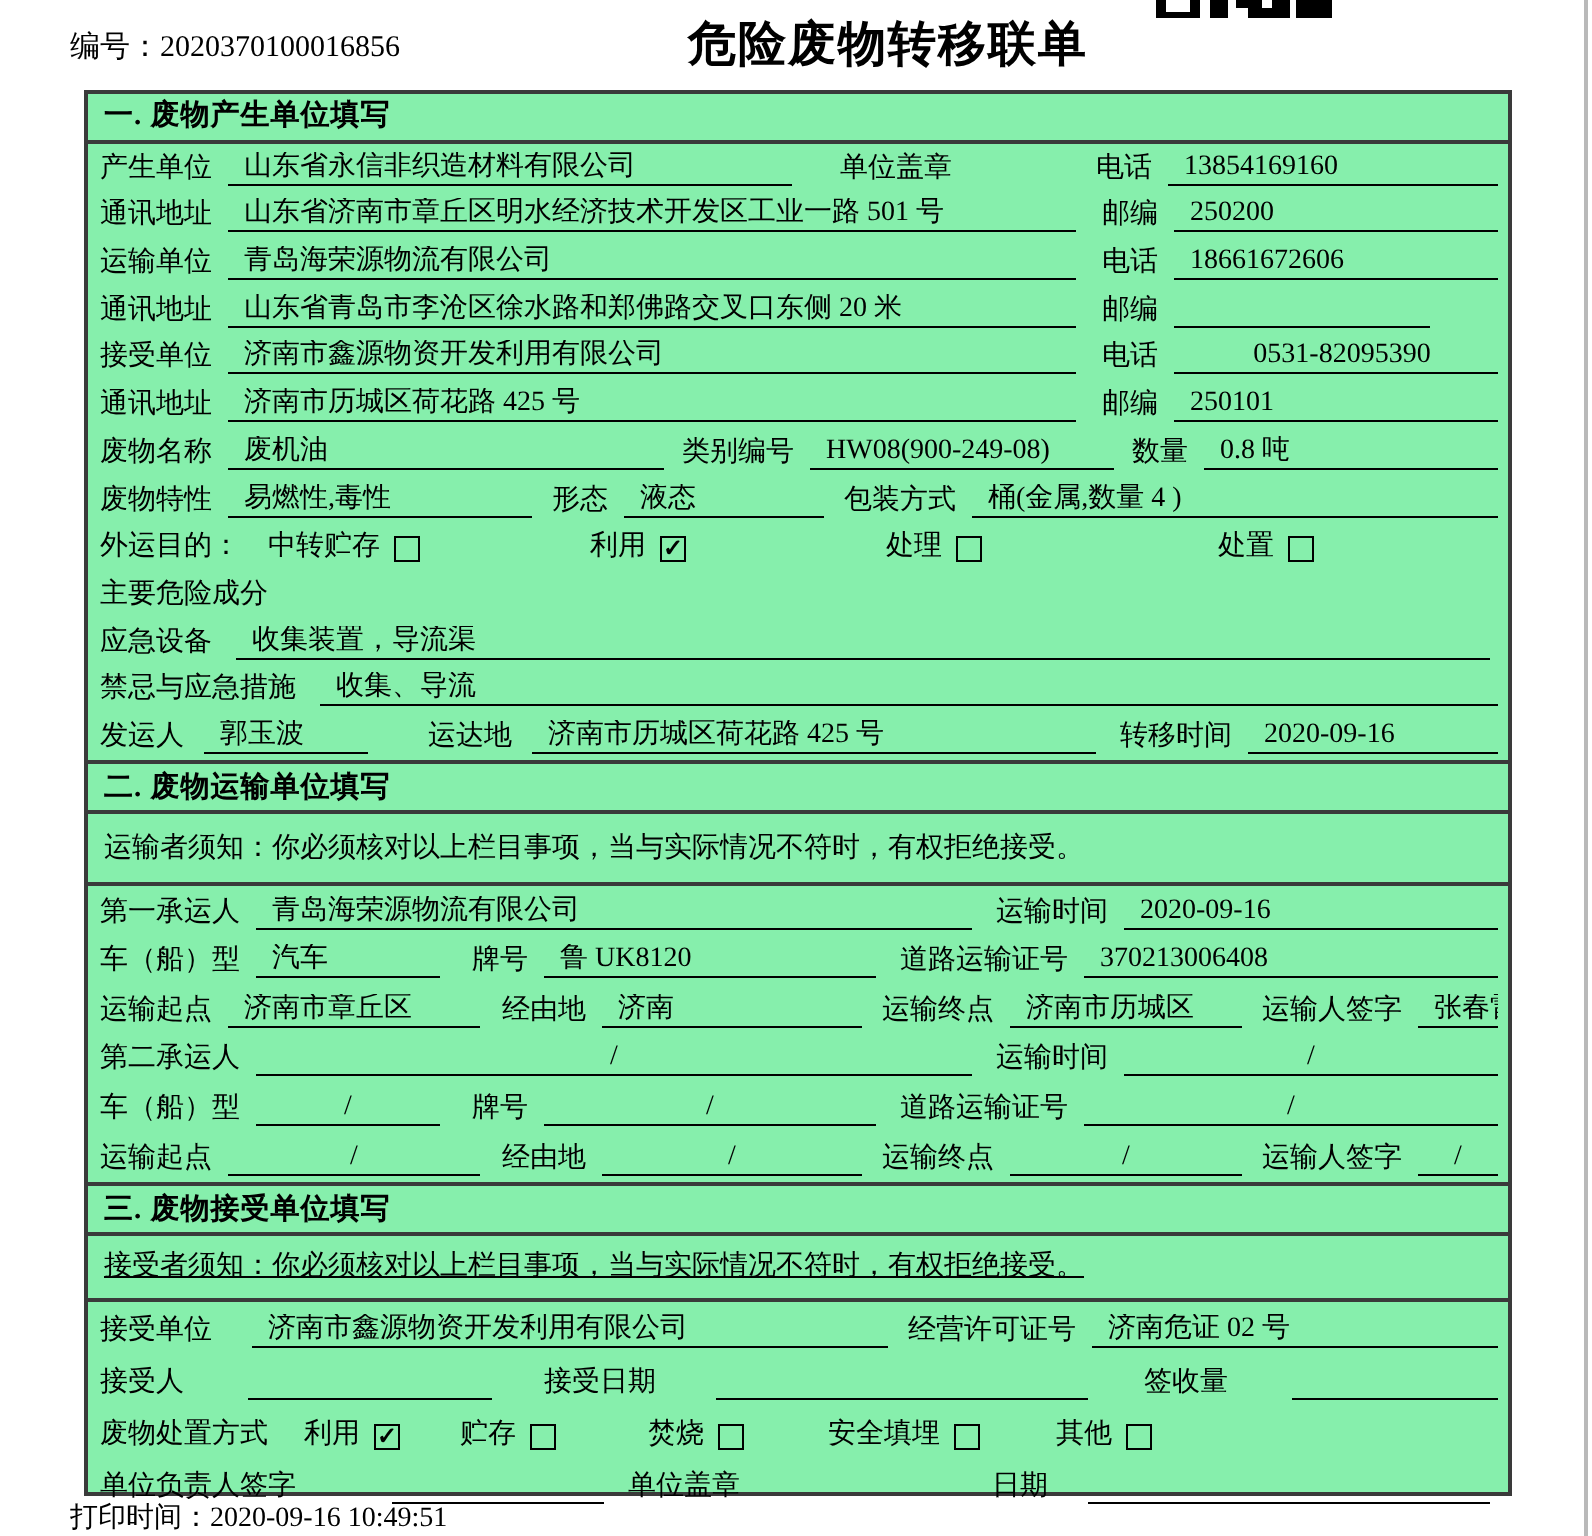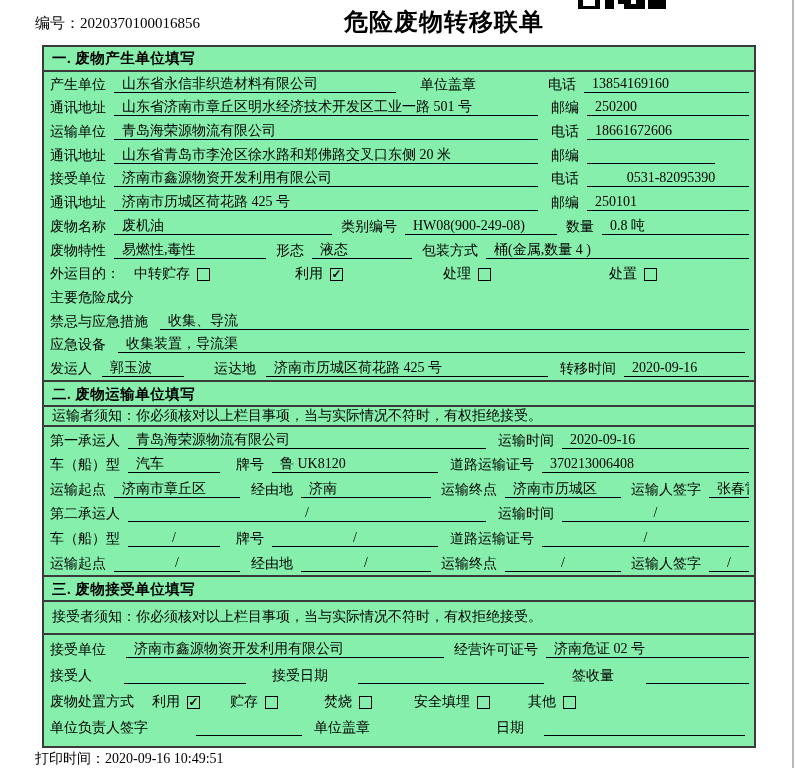--- a/index.html
+++ b/index.html
@@ -16,22 +16,22 @@
   .qr-frag { position:absolute; left:578px; top:0; width:88px; height:9px; }
 
   
   .form { position:absolute; left:42px; top:45px; width:714px; height:703px;
     border:2px solid #3a3a3a; background:#86efac; display:flex; flex-direction:column; }
   .sec-title { flex:none; height:25px; line-height:23px; padding-left:8px;
     font-size:14.5px; font-weight:bold; border-bottom:2px solid #3a3a3a; letter-spacing:.5px; }
   .sec-title.mid { border-top:2px solid #3a3a3a; height:27px; line-height:25px; }
   .notice { flex:none; display:flex; align-items:center; padding-left:8px;
     font-size:14px; border-bottom:2px solid #3a3a3a; }
-  .s2-notice { height:20px; }
-  .s3-notice { height:33px; }
+  .s2-notice { height:36px; }
+  .s3-notice { height:33px;text-decoration:underline; }
 
   .row { display:flex; align-items:flex-end; padding:0 5px 0 6px; flex:none; }
   .s1 .row { height:23.7px; }
   .s2 .row { height:24.6px; }
   .s3 .row { height:26px; }
   .row > * { line-height:16px; margin-bottom:3px; }
   .lbl { font-size:14px; white-space:nowrap; flex:none; }
   .fld { border-bottom:1.2px solid #000; font-size:14px; white-space:nowrap;
     overflow:hidden; padding:0 2px 0 8px; flex:none; height:17px; }
   .fld.grow { flex:1 1 auto; }
@@ -141,27 +141,27 @@
         <span class="cb"></span>
         <span class="opt-lbl" style="margin-left:118px;text-align:right;">处置</span>
         <span class="cb"></span>
       </div>
 
       <div class="row">
         <span class="lbl">主要危险成分</span>
       </div>
 
       <div class="row">
+        <span class="lbl">应急设备</span>
+        <span class="fld grow" style="margin-left:12px;margin-right:4px;">收集装置，导流渠</span>
+      </div>
+
+      <div class="row">
         <span class="lbl">禁忌与应急措施</span>
         <span class="fld grow" style="margin-left:12px;">收集、导流</span>
-      </div>
-
-      <div class="row">
-        <span class="lbl">应急设备</span>
-        <span class="fld grow" style="margin-left:12px;margin-right:4px;">收集装置，导流渠</span>
       </div>
 
       <div class="row">
         <span class="lbl">发运人</span>
         <span class="fld" style="width:82px;margin-left:10px;">郭玉波</span>
         <span class="lbl" style="margin-left:30px;">运达地</span>
         <span class="fld" style="width:282px;margin-left:10px;">济南市历城区荷花路 425 号</span>
         <span class="lbl" style="margin-left:12px;">转移时间</span>
         <span class="fld grow" style="margin-left:8px;">2020-09-16</span>
       </div>

